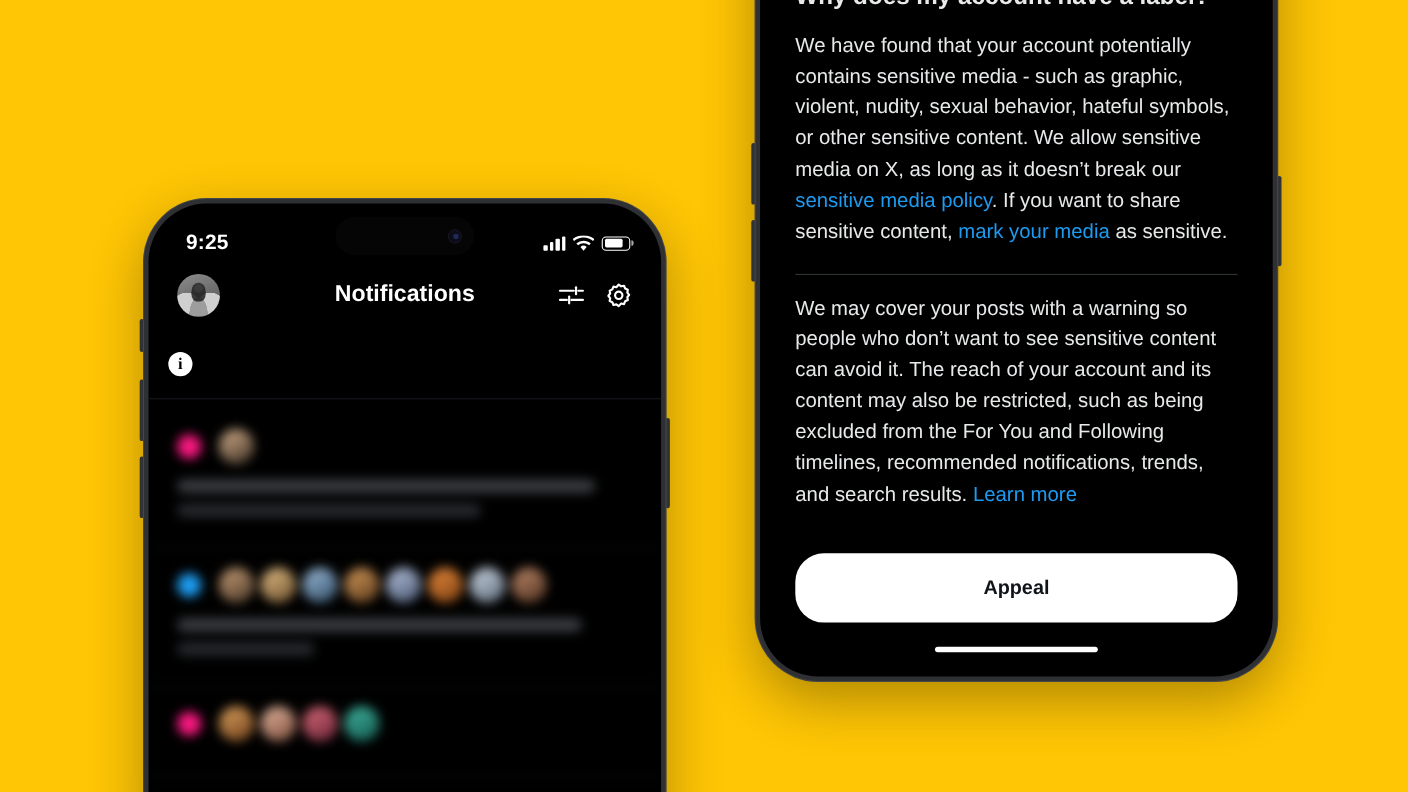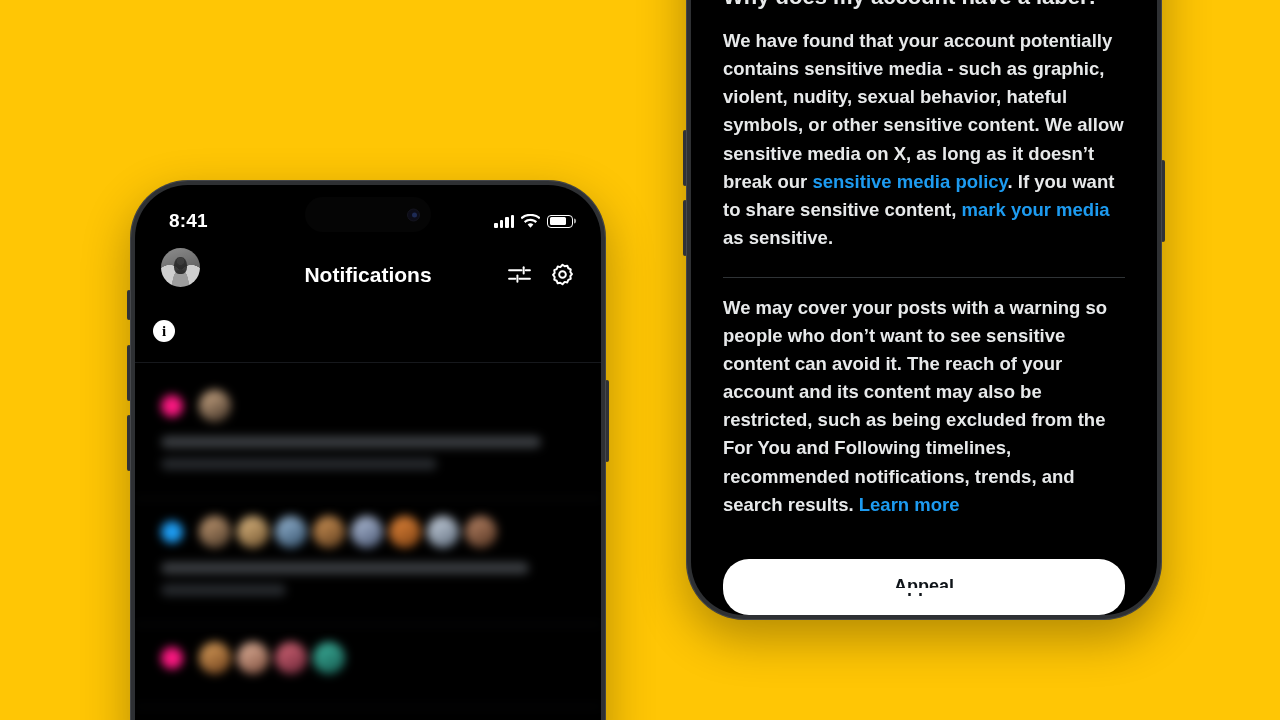--- a/index.html
+++ b/index.html
@@ -128,21 +128,21 @@
   .battery::after {
     content:"";
     position:absolute; right:-4px; top:50%; transform:translateY(-50%);
     width:2px; height:5px; background:#fff; border-radius: 0 2px 2px 0;
     opacity: .65;
   }
 
   
   .app-header {
     display: flex;
-    align-items: flex-end;
+    align-items: center;
     padding: 6px 26px 12px 26px;
     position: relative;
     height: 56px;
   }
   .avatar {
     width: 39px; height: 39px;
     border-radius: 50%;
     flex: 0 0 auto;
     background:
       radial-gradient(circle at 50% 34%, #b9b9b9 0 11%, transparent 12%),
@@ -273,21 +273,20 @@
   .rp-heading {
     font-size: 22px;
     font-weight: bold;
     line-height: 1.28;
     margin-top: 148px;
   }
   .rp-body {
     font-size: 18.5px;
     line-height: 1.52;
     margin-top: 16px;
-    font-weight: bold;
   }
   .rp-divider {
     height: 1px;
     background: #2f3336;
     margin: 25px 0 0 0;
   }
   .rp-heading2 {
     font-size: 22px;
     font-weight: bold;
     line-height: 1.28;
@@ -329,21 +328,21 @@
   <div class="btn-hw left" style="top:235px;height:56px;"></div>
   <div class="btn-hw right" style="top:200px;height:82px;"></div>
 
   <div class="phone-inner">
 
     <div class="dynamic-island">
       <div class="di-cam"></div>
     </div>
 
     <div class="status-bar">
-      <div class="status-time">8:41</div>
+      <div class="status-time">9:25</div>
       <div class="status-right">
         <div class="signal-bars">
             <i></i>
             <i></i>
             <i></i>
             <i></i>
           </div>
         <span class="icon-btn" style="width:19px;height:15px;">
           <svg viewBox="0 0 20 15">
               <path fill="#fff" d="M10 14.2l-3-3.6a4.7 4.7 0 0 1 6 0l-3 3.6zM10 7.1c-2 0-3.9.7-5.3 2L3.1 7.3A10.4 10.4 0 0 1 10 4.7c2.6 0 5 1 6.9 2.6l-1.6 1.8A7.9 7.9 0 0 0 10 7.1zM10 1.6c-3.5 0-6.7 1.3-9.1 3.4L-.6 3.2A15.9 15.9 0 0 1 10-.6c3.9 0 7.6 1.4 10.5 3.8l-1.4 1.8A13.7 13.7 0 0 0 10 1.6z"></path>

